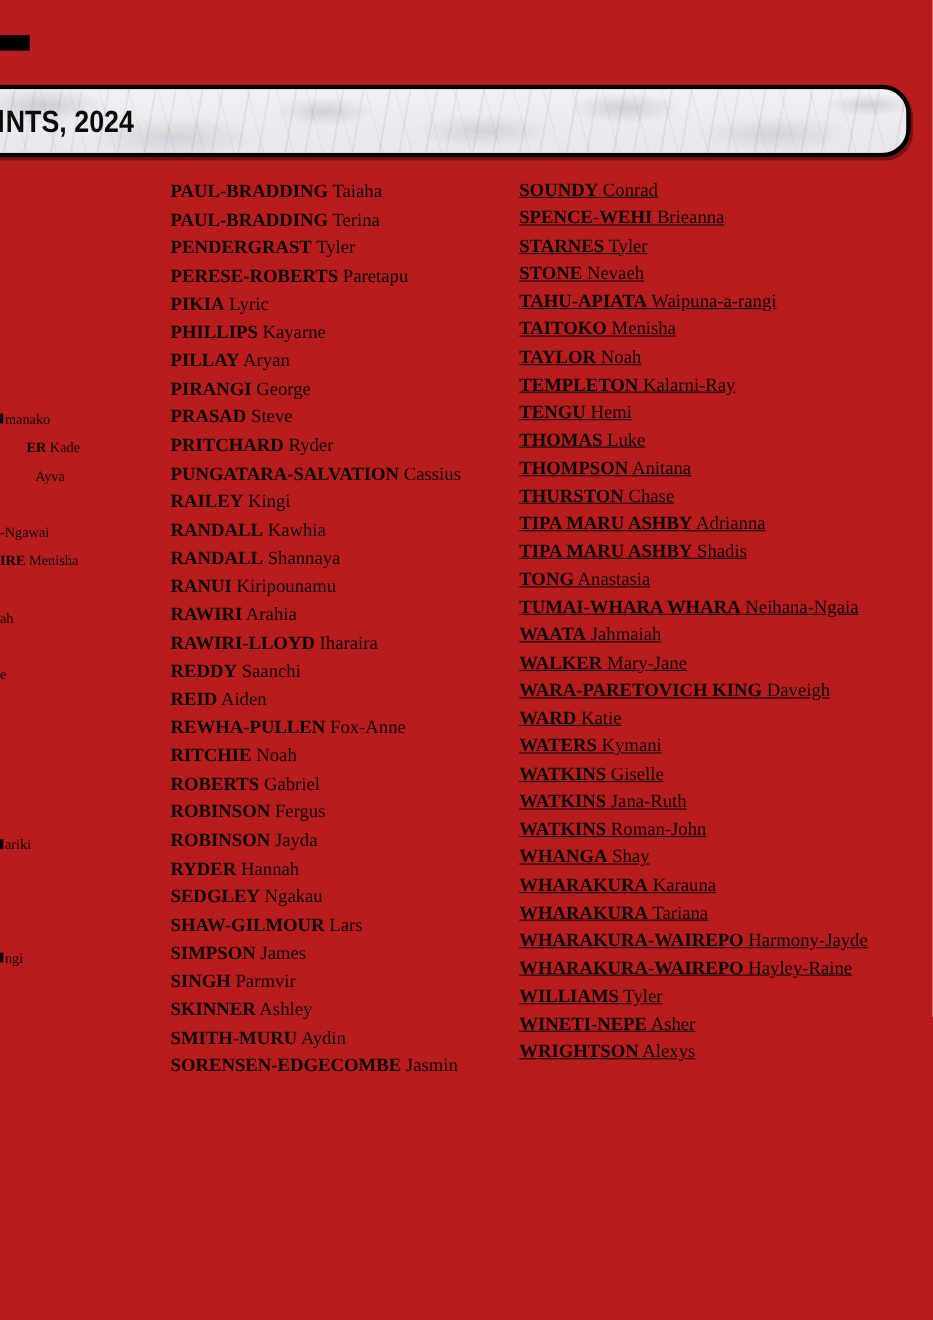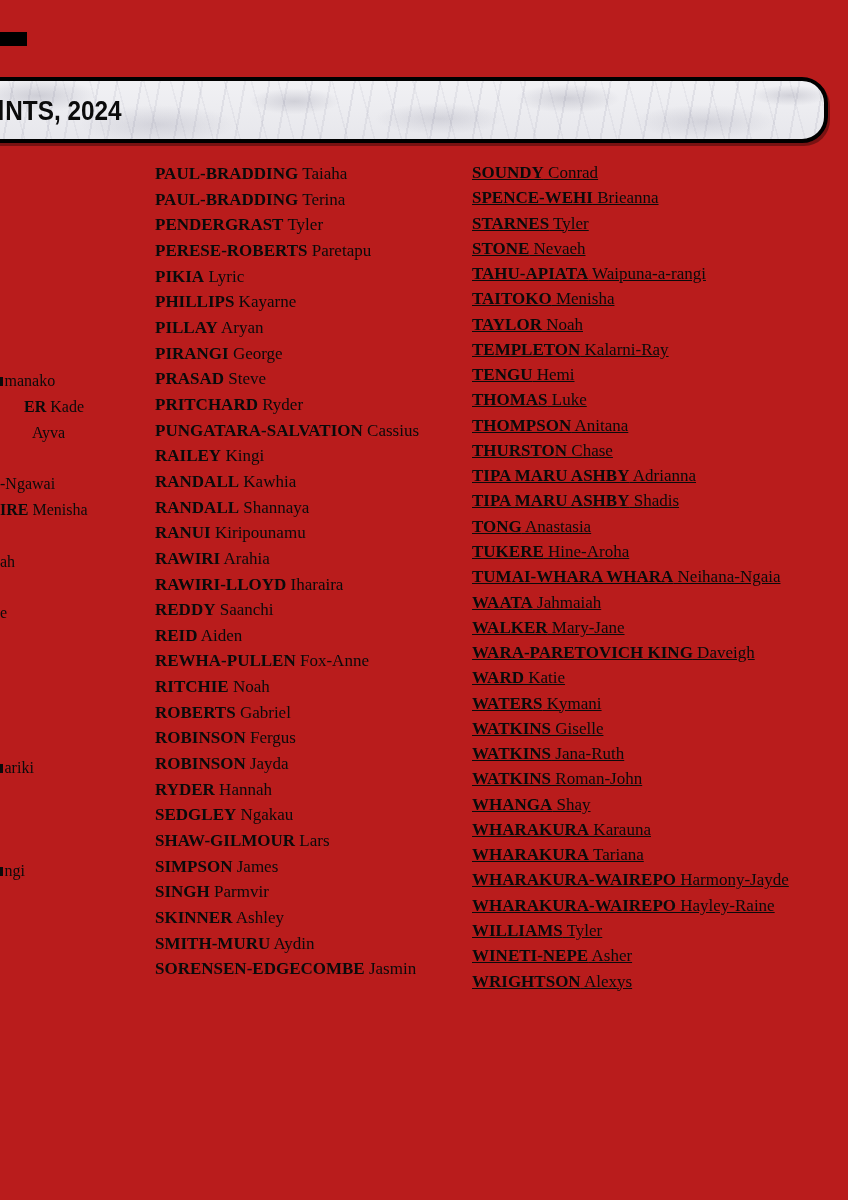--- a/index.html
+++ b/index.html
@@ -54,21 +54,21 @@
     margin-right:3px;vertical-align:baseline;
   }
   .col{position:absolute;white-space:nowrap;font-size:17px;}
   .col .nrow{white-space:nowrap;}
   .col-mid{left:155px;top:161px;}
   .col-mid .nrow{line-height:25.67px;height:25.67px;}
   .col-right{left:472px;top:160px;text-decoration:underline;}
   .col-right .nrow{line-height:25.28px;height:25.28px;}
   .sn{font-weight:bold;}
   
-  .frag{position:absolute;left:0;font-size:16px;line-height:26px;white-space:nowrap;}
+  .frag{position:absolute;left:0;font-size:13px;line-height:26px;white-space:nowrap;}
   .frag .lead{
     display:inline-block;width:2.5px;height:9px;background:#0a0a0a;
     margin-right:2px;
   }
 </style>
 </head>
 <body>
 
 <div class="page">
 
@@ -132,21 +132,20 @@
       <div class="nrow"><span class="sn">TAITOKO</span><span> Menisha</span></div>
       <div class="nrow"><span class="sn">TAYLOR</span><span> Noah</span></div>
       <div class="nrow"><span class="sn">TEMPLETON</span><span> Kalarni-Ray</span></div>
       <div class="nrow"><span class="sn">TENGU</span><span> Hemi</span></div>
       <div class="nrow"><span class="sn">THOMAS</span><span> Luke</span></div>
       <div class="nrow"><span class="sn">THOMPSON</span><span> Anitana</span></div>
       <div class="nrow"><span class="sn">THURSTON</span><span> Chase</span></div>
       <div class="nrow"><span class="sn">TIPA MARU ASHBY</span><span> Adrianna</span></div>
       <div class="nrow"><span class="sn">TIPA MARU ASHBY</span><span> Shadis</span></div>
       <div class="nrow"><span class="sn">TONG</span><span> Anastasia</span></div>
-      <div class="nrow"><span class="sn">TUKERE</span><span> Hine-Aroha</span></div>
       <div class="nrow"><span class="sn">TUMAI-WHARA WHARA</span><span> Neihana-Ngaia</span></div>
       <div class="nrow"><span class="sn">WAATA</span><span> Jahmaiah</span></div>
       <div class="nrow"><span class="sn">WALKER</span><span> Mary-Jane</span></div>
       <div class="nrow"><span class="sn">WARA-PARETOVICH KING</span><span> Daveigh</span></div>
       <div class="nrow"><span class="sn">WARD</span><span> Katie</span></div>
       <div class="nrow"><span class="sn">WATERS</span><span> Kymani</span></div>
       <div class="nrow"><span class="sn">WATKINS</span><span> Giselle</span></div>
       <div class="nrow"><span class="sn">WATKINS</span><span> Jana-Ruth</span></div>
       <div class="nrow"><span class="sn">WATKINS</span><span> Roman-John</span></div>
       <div class="nrow"><span class="sn">WHANGA</span><span> Shay</span></div>

